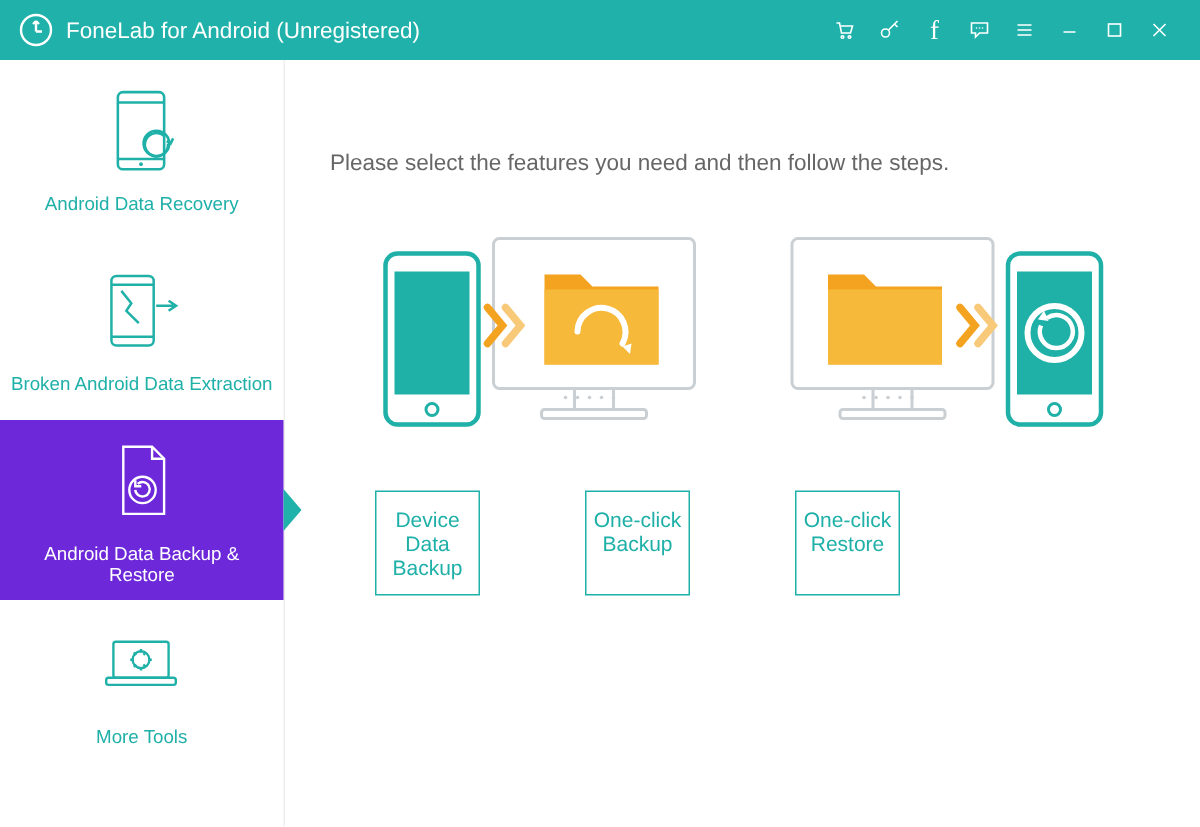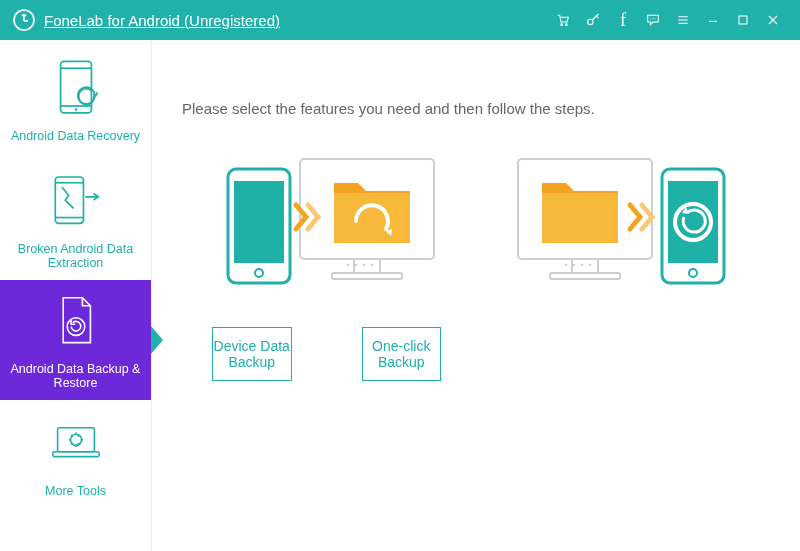--- a/index.html
+++ b/index.html
@@ -19,41 +19,41 @@
     color: #fff;
   }
   .titlebar .logo {
     width: 24px; height: 24px;
     display:flex;align-items:center;justify-content:center;
   }
   .titlebar .title {
     margin-left: 8px;
     font-size: 15px;
     flex: 0 0 auto;
-    text-decoration: underline;
   }
   .titlebar .spacer { flex:1; }
   .titlebar .tb-btn {
     width: 30px; height:40px;
     display:flex;align-items:center;justify-content:center;
     cursor:pointer;
     color:#fff;
   }
   .titlebar .tb-btn svg { width:16px; height:16px; fill:none; stroke:#fff; stroke-width:1.6; }
   .titlebar .tb-btn.textglyph { font-size:18px; font-weight:300; }
   .body {
     display:flex;
     height: calc(100% - 40px);
   }
   .sidebar {
-    width:152px;
+    width:190px;
     background:#fff;
     border-right:1px solid #eee;
     display:flex;
     flex-direction:column;
+    align-items:center;
   }
   .side-item {
     height:120px;
     display:flex;
     flex-direction:column;
     align-items:center;
     justify-content:center;
     gap:10px;
     cursor:pointer;
     color:#1fb0a8;
@@ -286,15 +286,16 @@
           <circle cx="185" cy="75" r="18" fill="none" stroke="#fff" stroke-width="4"></circle>
           <path d="M176 70 a11 11 0 1 0 4 -5" fill="none" stroke="#fff" stroke-width="3"></path>
           <path d="M178 60 l-4 6 l7 1 z" fill="#fff"></path>
         </svg>
       </div>
     </div>
 
     <div class="buttons-grid">
       <div class="opt-btn">Device Data Backup</div>
       <div class="opt-btn">One-click Backup</div>
+      <div class="opt-btn">One-click Restore</div>
     </div>
   </div>
 </div>
 
 </body></html>

